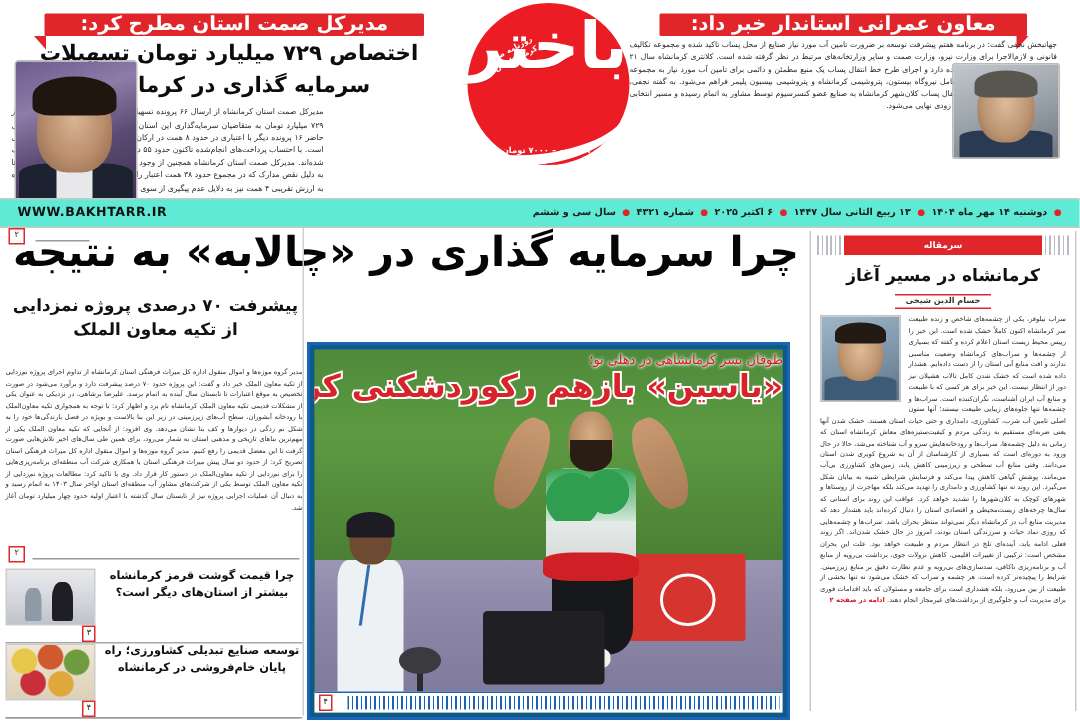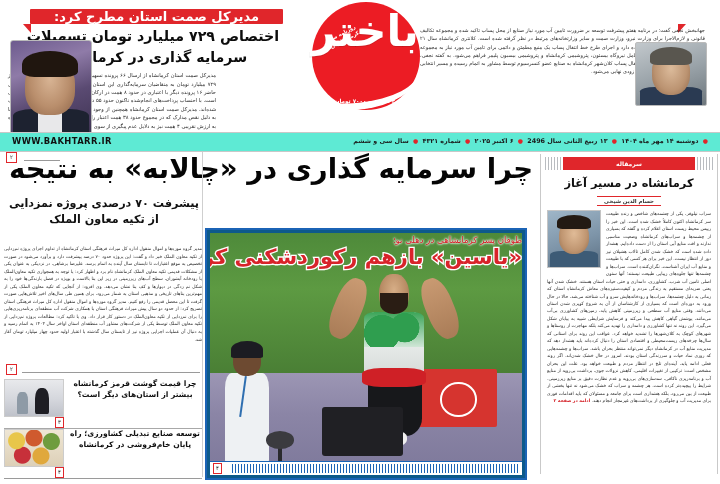--- a/index.html
+++ b/index.html
@@ -249,20 +249,21 @@
 </head>
 <body>
 
 <div class="page">
 
   <div class="topstrip">
 
     <div class="kicker left">مدیرکل صمت استان مطرح کرد:</div>
     <div class="kicker-tail tail-l"></div>
 
+    <div class="kicker right">معاون عمرانی استاندار خبر داد:</div>
     <div class="kicker-tail tail-r"></div>
 
     <div class="art-left">
       <div class="photo-l">
         <div class="suit"></div>
         <div class="shirt"></div>
         <div class="face"></div>
         <div class="hair"></div>
       </div>
       <div class="hl">اختصاص ۷۲۹ میلیارد تومان تسهیلات سرمایه گذاری در کرمانشاه</div>
@@ -286,21 +287,21 @@
       <div class="price">۴ صفحه – ۷۰۰۰ تومان</div>
     </div>
   </div>
 
   <div class="datebar">
     <div class="site">WWW.BAKHTARR.IR</div>
     <div class="dates">
       <span class="dot">●</span>
       <span>دوشنبه ۱۴ مهر ماه ۱۴۰۴</span>
       <span class="dot">●</span>
-      <span>۱۳ ربیع الثانی سال 2496</span>
+      <span>۱۳ ربیع الثانی سال ۱۴۴۷</span>
       <span class="dot">●</span>
       <span>۶ اکتبر ۲۰۲۵</span>
       <span class="dot">●</span>
       <span>شماره ۴۳۲۱</span>
       <span class="dot">●</span>
       <span>سال سی و ششم</span>
     </div>
   </div>
 
   <div class="page-mark" style="left:6px;top:152px;">۲</div>

